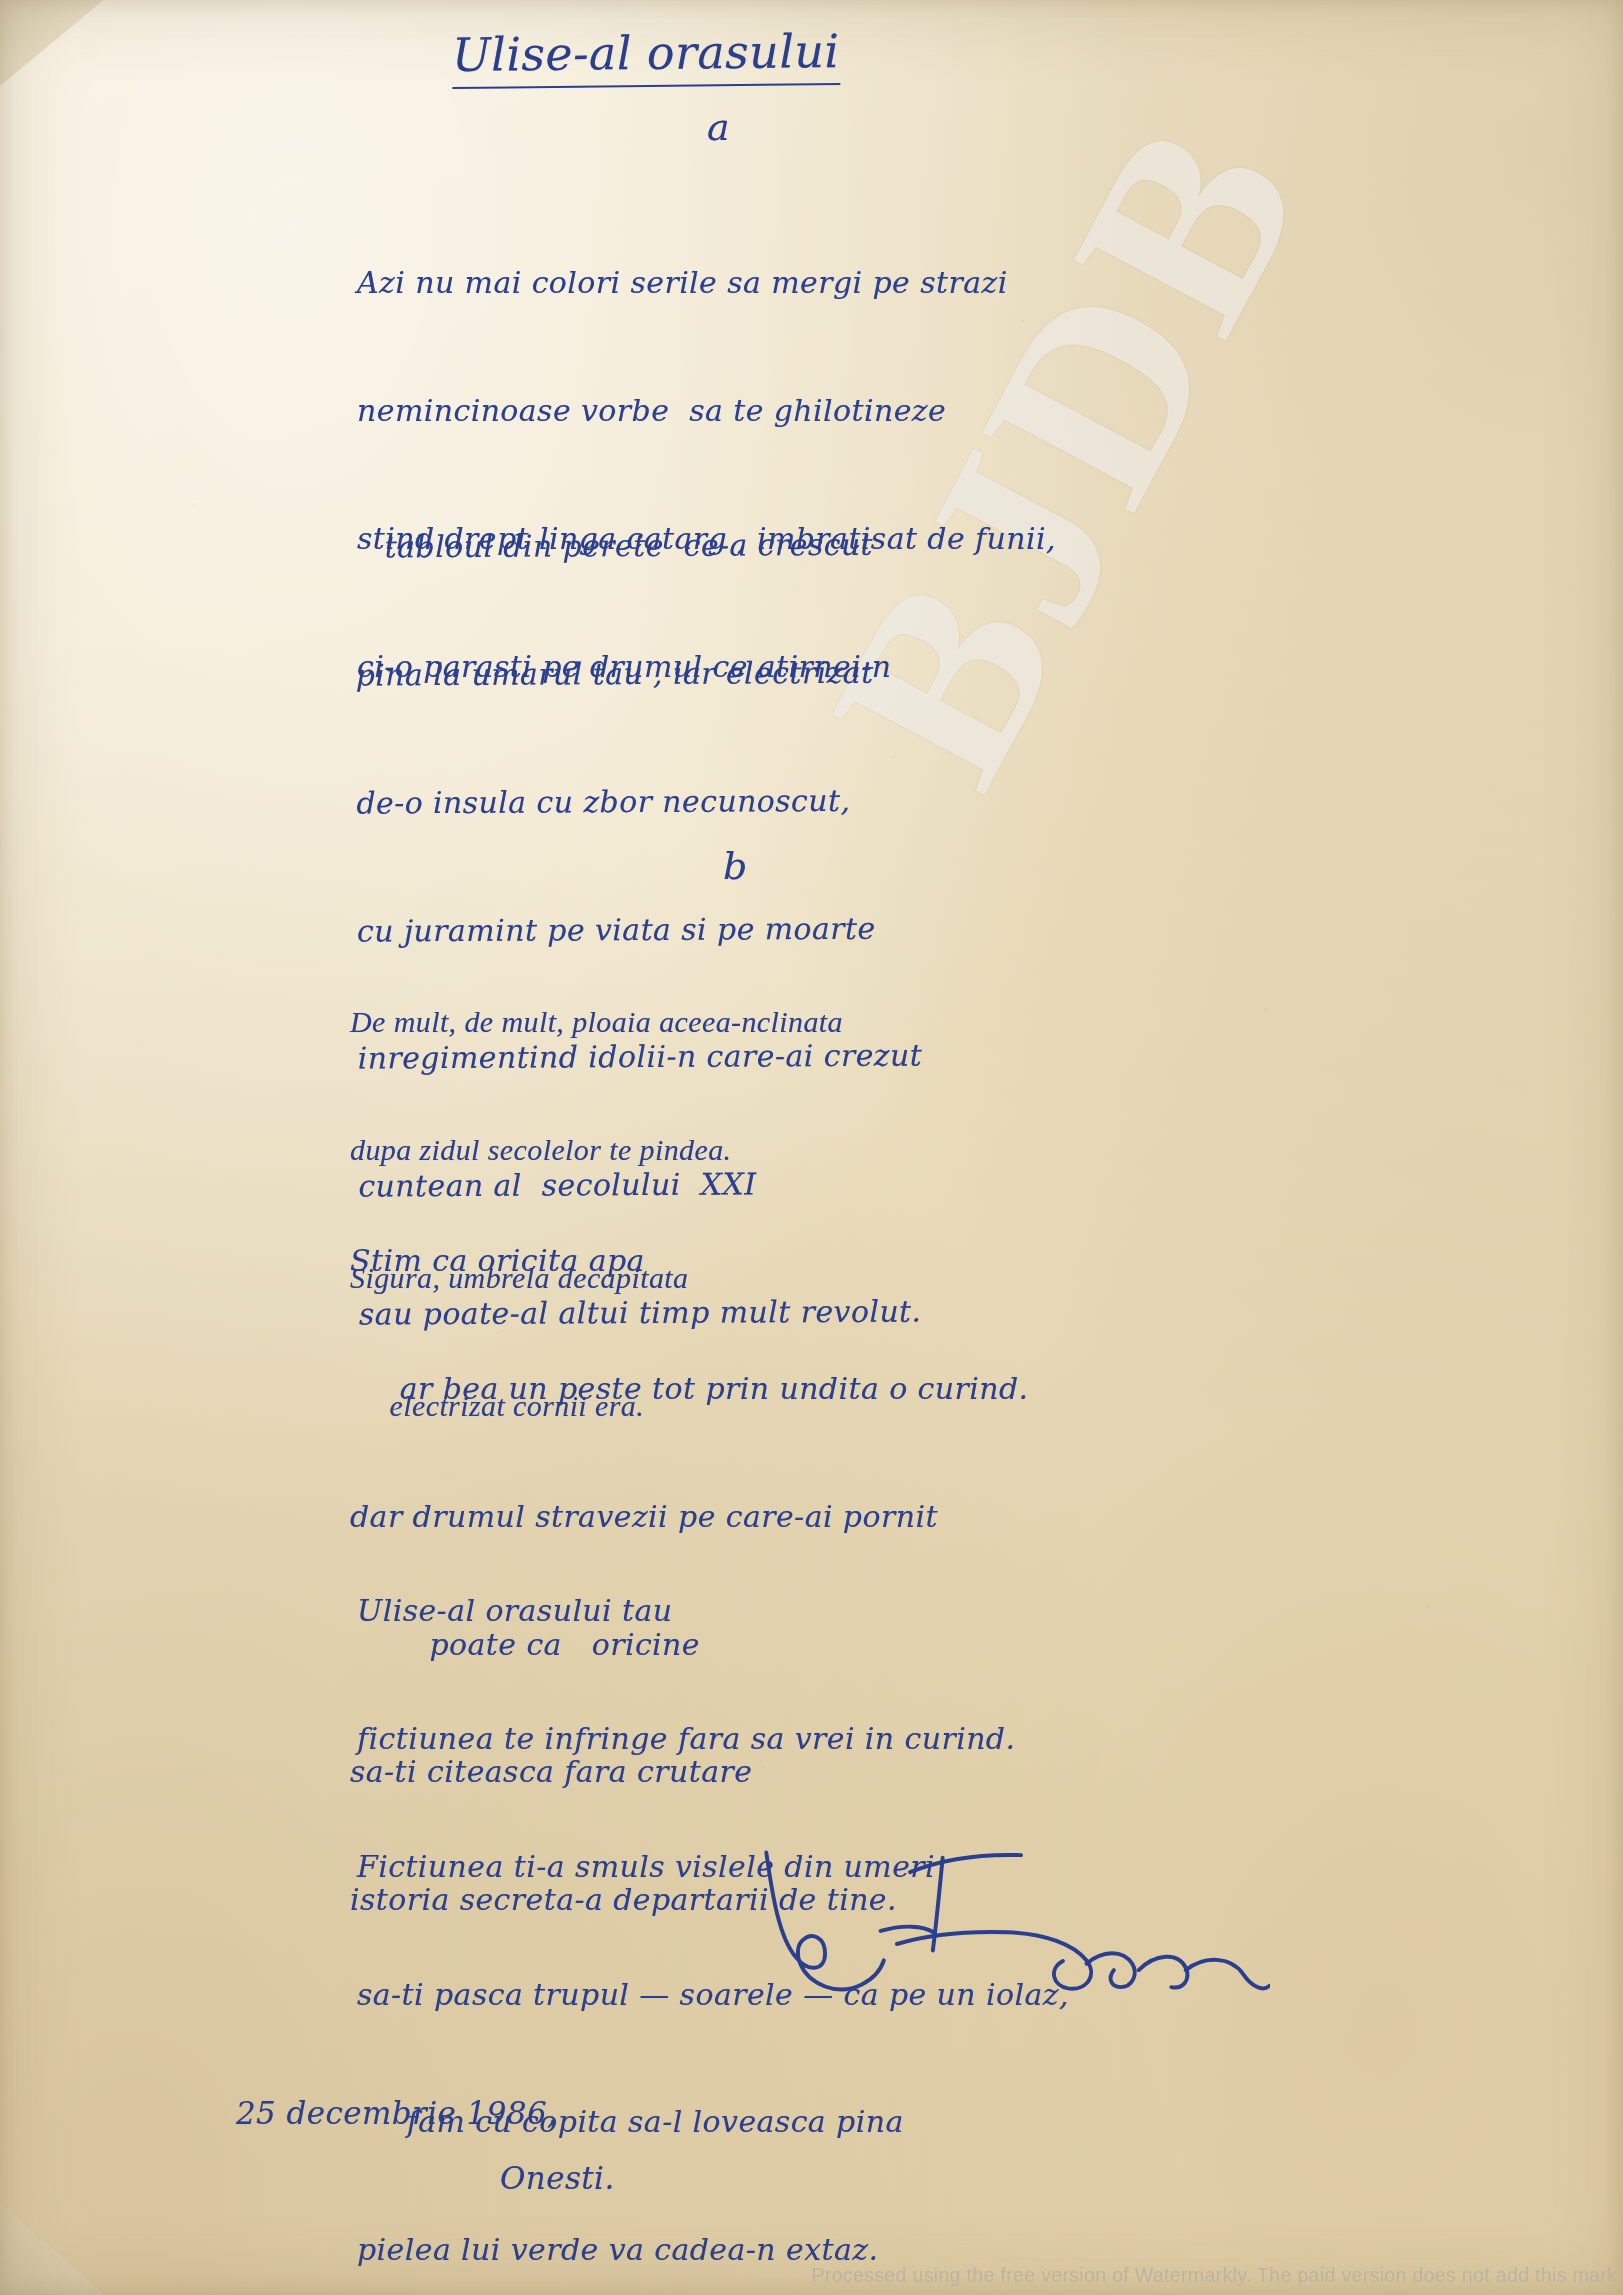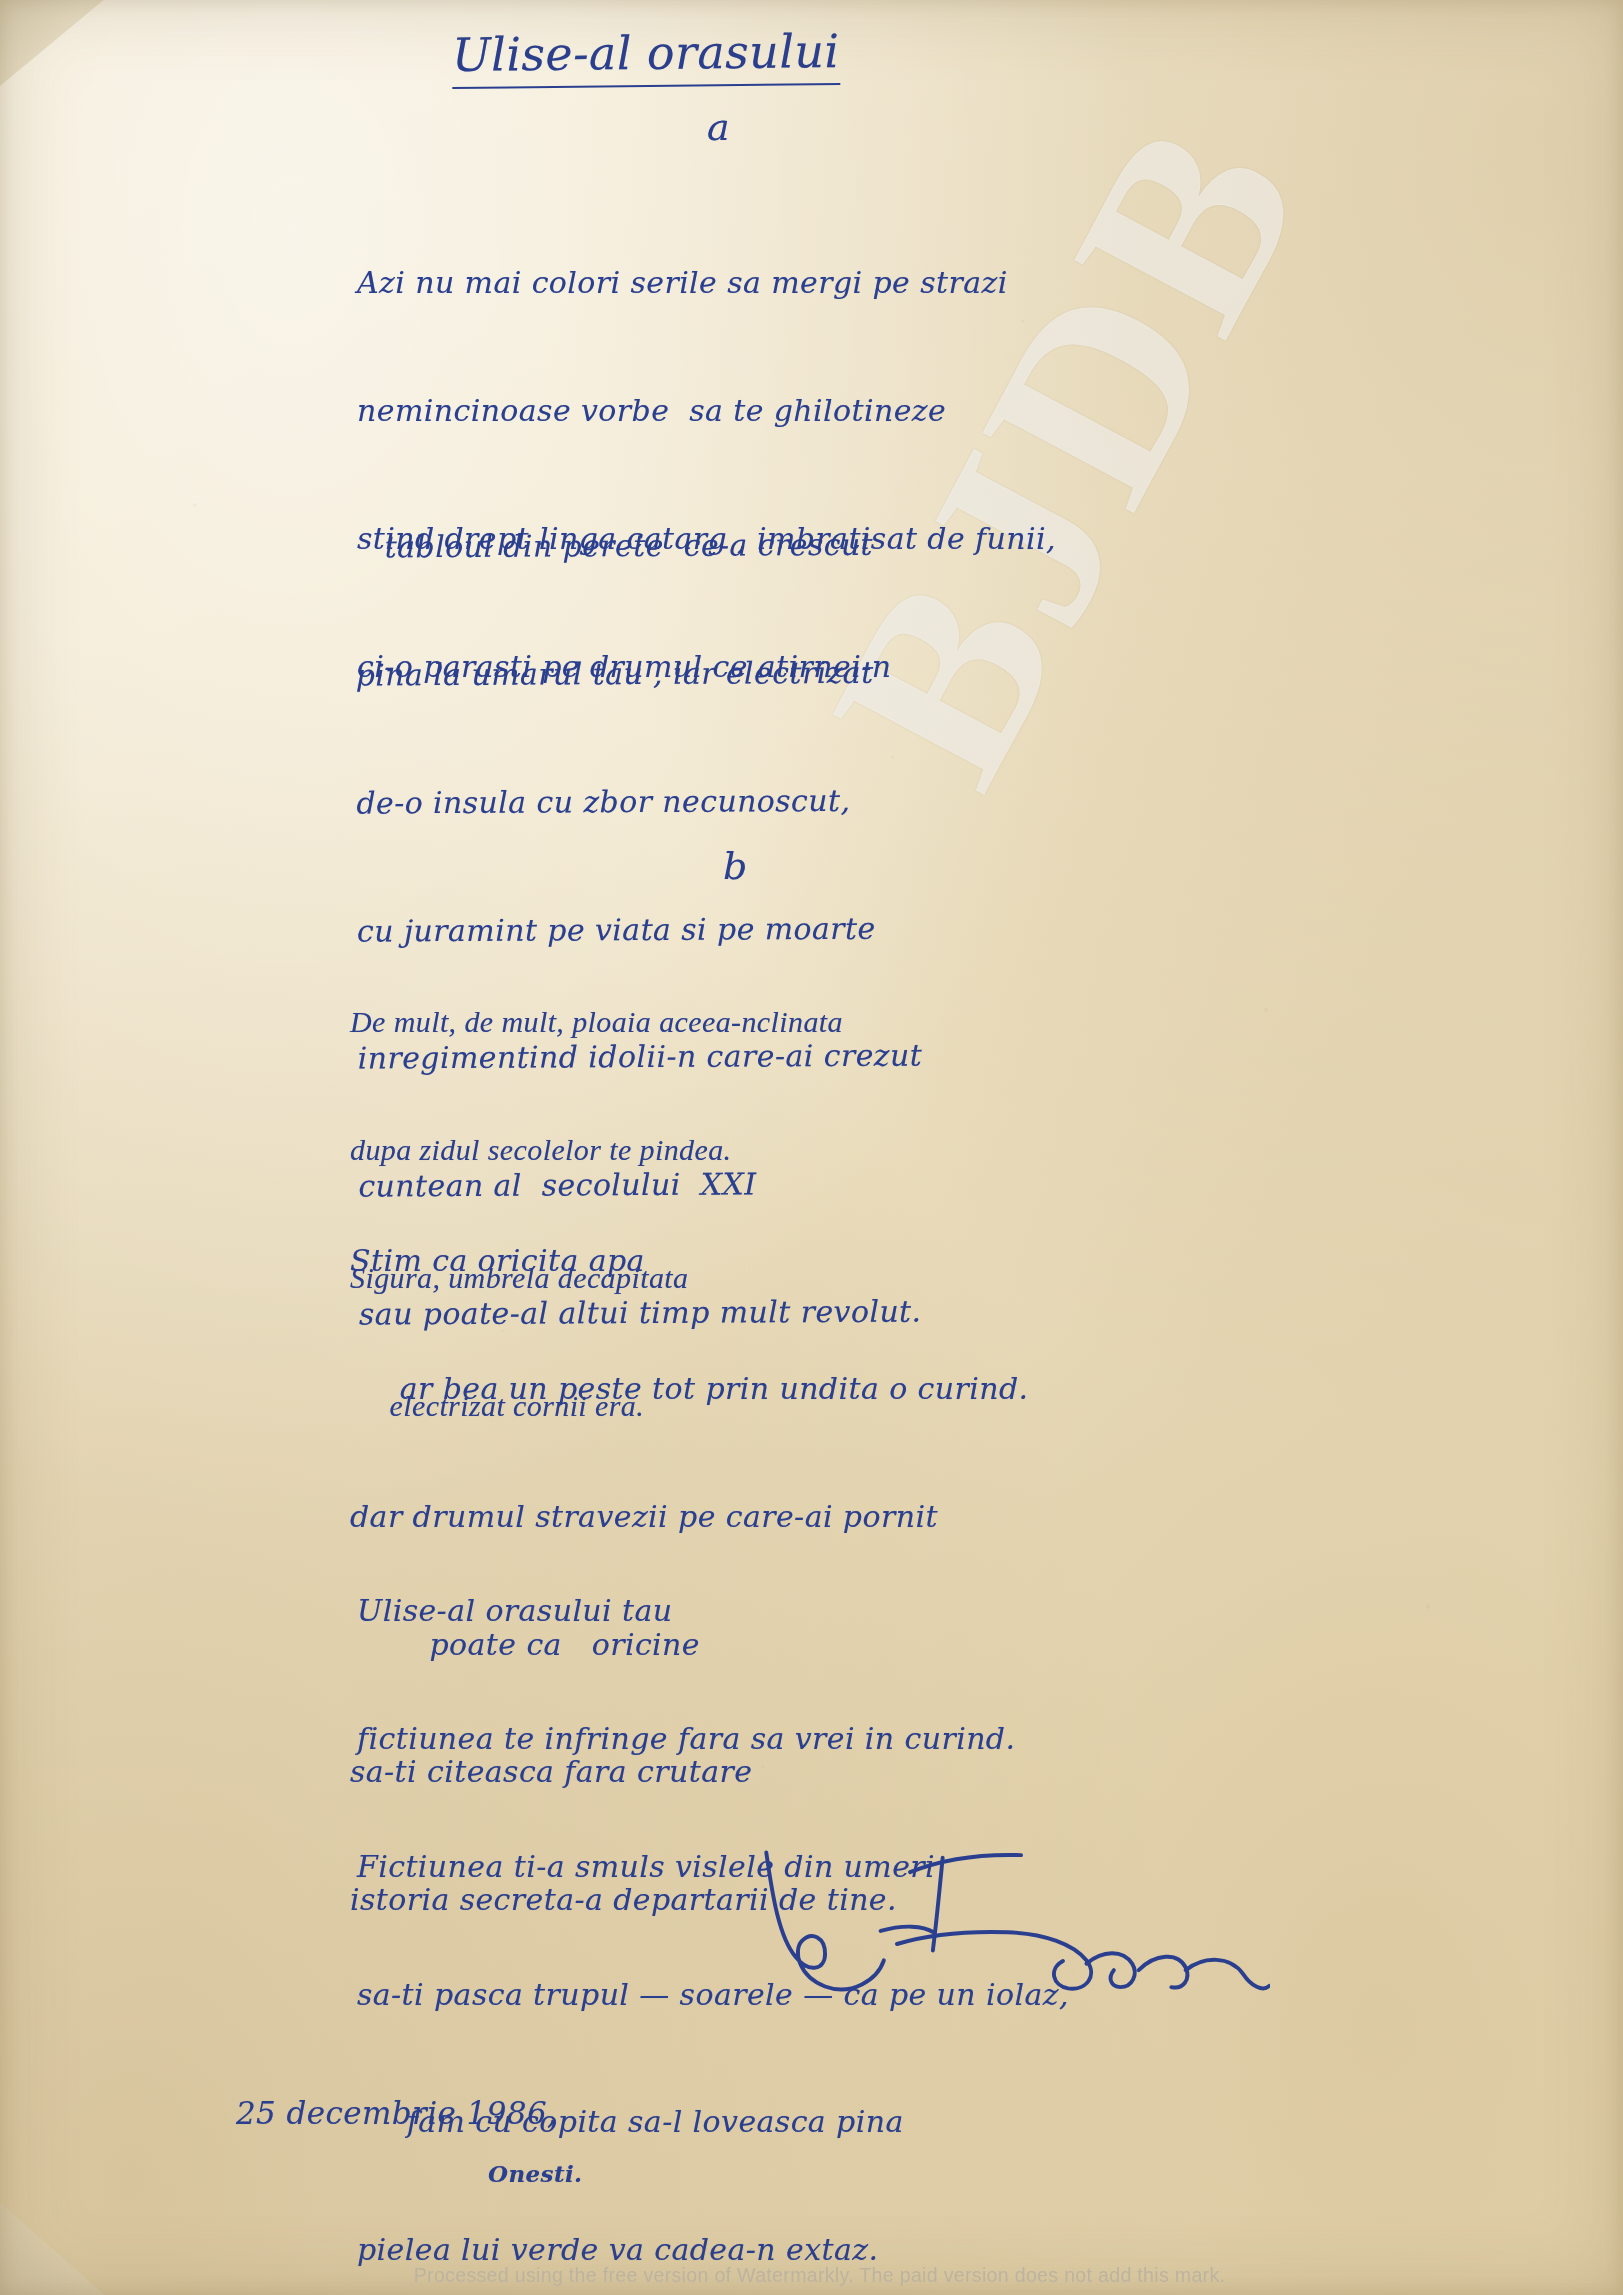--- a/index.html
+++ b/index.html
@@ -108,23 +108,22 @@
   #signature svg { width: 100%; height: 100%; }
 
   #date-line {
     position: absolute;
     left: 236px; top: 2095px;
     font-size: 31px;
     text-align: right;
   }
   #place-line {
     position: absolute;
-    left: 488px; top: 2160px;
-    font-size: 23px;
-    font-weight: bold;
+    left: 500px; top: 2160px;
+    font-size: 31px;
   }
 
   
   #watermark {
     position: absolute;
     left: 772px; top: 687px;
     font-family: "Liberation Serif", serif;
     font-weight: bold;
     font-size: 262px;
     color: rgba(255,255,255,.55);
@@ -133,21 +132,21 @@
     transform-origin: 0 0;
     letter-spacing: 6.5px;
     pointer-events: none;
     user-select: none;
   }
 
   #watermark-footer {
     position: absolute;
     left: 16px; right: 0;
     bottom: 7.9px;
-    text-align: center;
+    text-align: right;
     font-family: "Liberation Sans", sans-serif;
     font-size: 19.6px;
     color: #bdb49f;
     letter-spacing: 0.3px;
   }
 </style>
 </head>
 <body>
 
 <div class="page">

